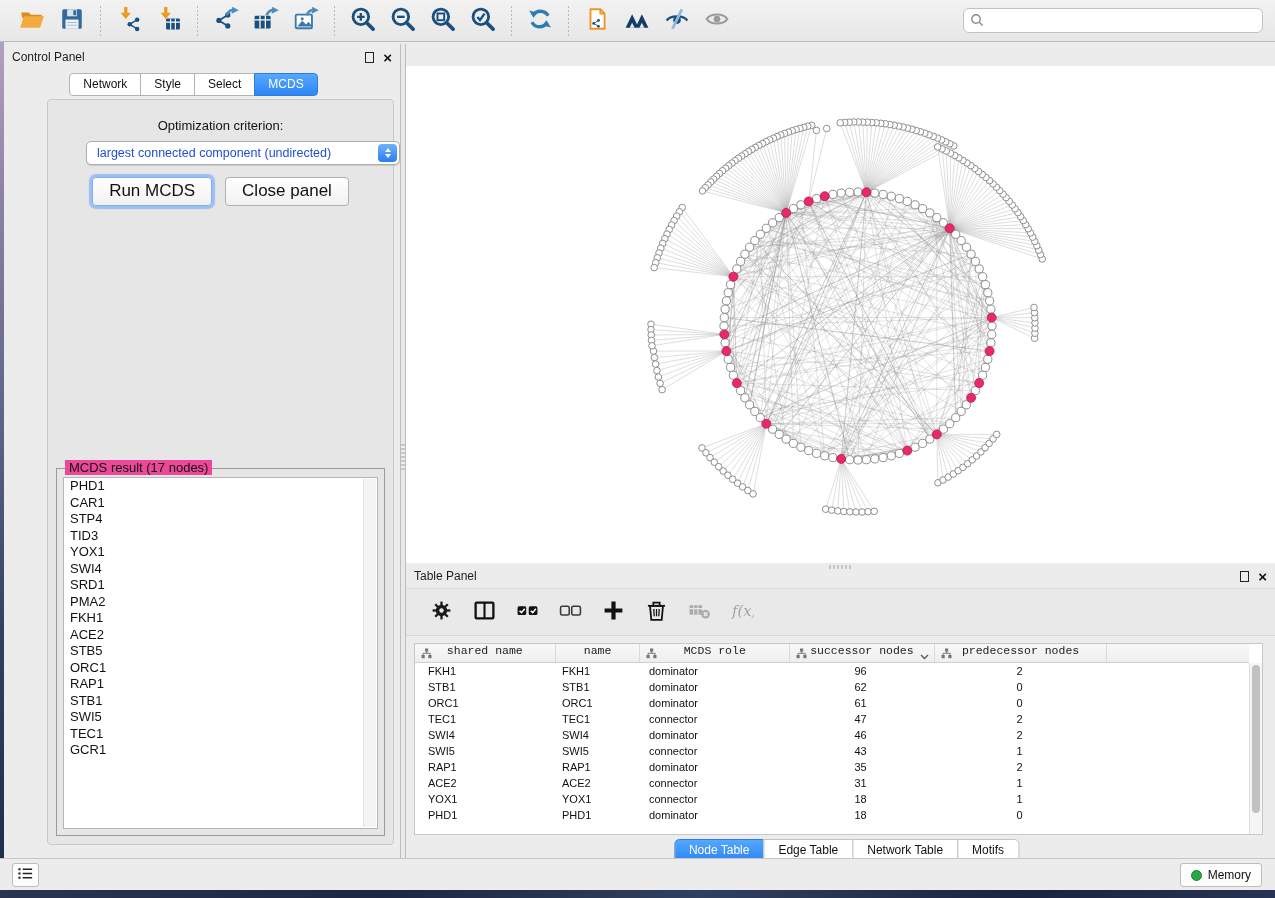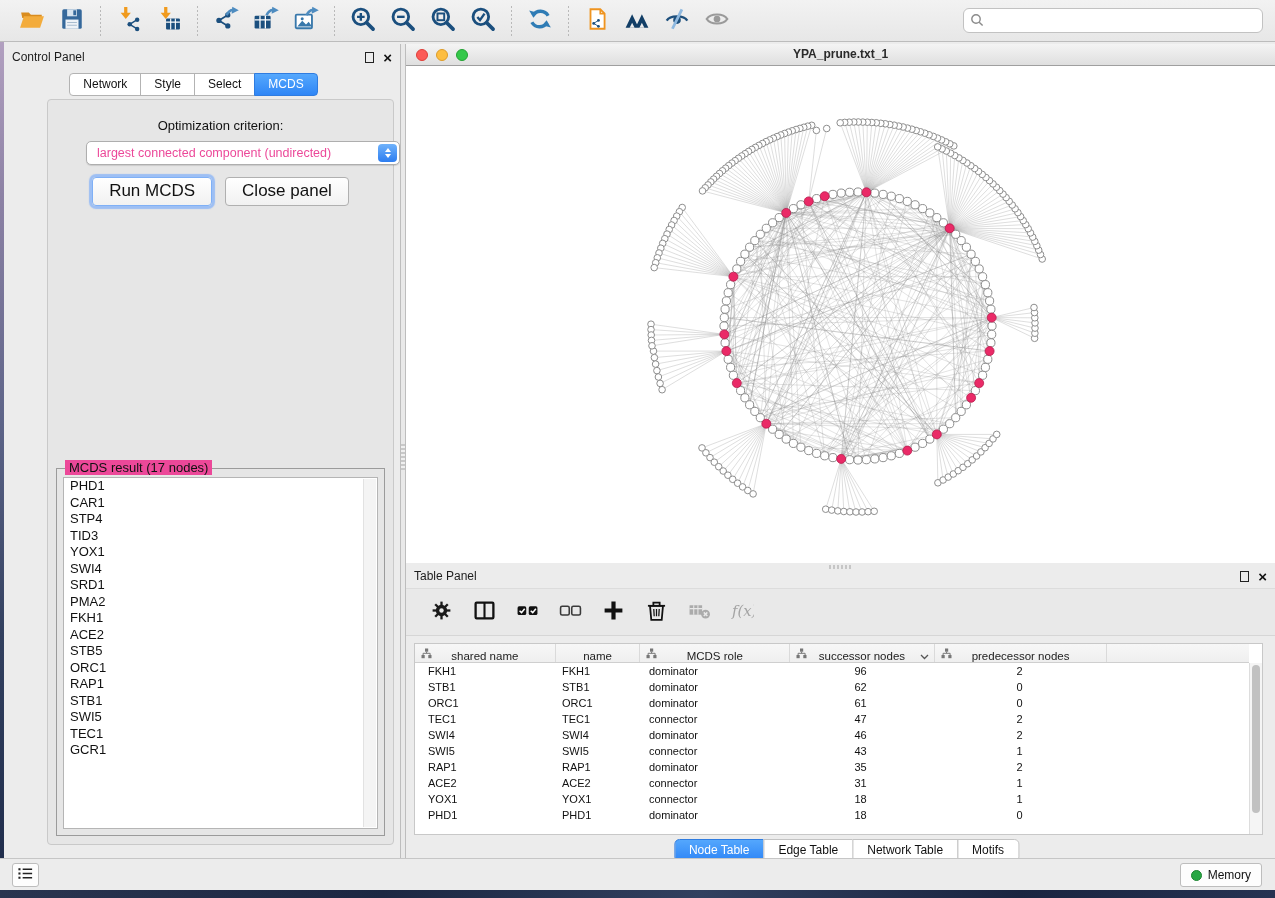--- a/index.html
+++ b/index.html
@@ -37,21 +37,21 @@
     margin-left:-1px; position:relative; }
   .seg-tab:first-child { border-radius:4px 0 0 4px; margin-left:0; }
   .seg-tab:last-child { border-radius:0 4px 4px 0;text-align:center; }
   .seg-tab.active { background:linear-gradient(#55a8fd,#2f86f6); border-color:#2f7ce0; color:#fff; z-index:2; }
 
   .cp-content { position:absolute; top:55px; left:6px; right:6px; bottom:13px;
     background:#e6e6e6; border:1px solid #c9c9c9; border-radius:4px;margin-left:37px; }
   .opt-label { position:absolute; top:18px; left:0; right:0; text-align:center; font-size:13px; color:#111; }
   .dropdown { position:absolute; top:41px; left:38px; width:314px; height:24px; background:#fff;
     border:1px solid #aeaeae; border-radius:5px; box-shadow:0 1px 1px rgba(0,0,0,.12); }
-  .dropdown-value { position:absolute; left:10px; top:4px; font-size:12.5px; color:#ec4899; }
+  .dropdown-value { position:absolute; left:10px; top:4px; font-size:12.5px; color:#1d4ed8; }
   .dropdown-stepper { position:absolute; right:2px; top:2px; width:19px; height:18px; border-radius:4px;
     background:linear-gradient(#6fb2fb,#2d7df0); display:flex; flex-direction:column; align-items:center; justify-content:center; gap:2px; }
   .tri-up { width:0; height:0; border-left:3.5px solid transparent; border-right:3.5px solid transparent; border-bottom:4.5px solid #fff; }
   .tri-down { width:0; height:0; border-left:3.5px solid transparent; border-right:3.5px solid transparent; border-top:4.5px solid #fff; }
   .cp-buttons { position:absolute; top:77px; left:0; right:0; display:flex; justify-content:center; gap:13px; }
   .mac-btn { font-size:17px; color:#111; background:linear-gradient(#ffffff,#f1f1f1); border:1px solid #b0b0b0;
     border-radius:4px; padding:3px 16px 4px; }
   .mac-btn.focus { border-color:#7fb0f6; box-shadow:0 0 1px 3px rgba(97,158,255,.55); }
 
   .groupbox { position:absolute; top:368px; left:8px; right:8px; bottom:8px; border:1px solid #9b9b9b; }
@@ -80,21 +80,21 @@
   .table-panel { position:absolute; left:406px; top:563px; width:869px; height:295px; background:#ececec; }
   .tp-grip { position:absolute; top:2px; left:50%; width:24px; height:4px; transform:translateX(-50%);
     background:repeating-linear-gradient(90deg,#c6c6c6 0 2px,#ececec 2px 4px); }
   .tp-toolbar { position:absolute; top:25px; left:0; right:0; height:48px; background:#e9e9e9;
     border-top:1px solid #dcdcdc; border-bottom:1px solid #d6d6d6; display:flex; align-items:center; padding-left:22px; gap:17px; }
   .tp-tool { width:26px; height:26px; display:flex; align-items:center; justify-content:center; }
 
   .table-wrap { position:absolute; top:80px; left:8px; right:12px; height:192px; background:#fff; border:1px solid #c8c8c8; }
   .thead { position:absolute; top:0; left:0; right:13px; height:19px; background:linear-gradient(#f7f7f7,#efefef);
     border-bottom:1px solid #cfcfcf; display:flex; }
-  .th { position:relative; border-right:1px solid #dadada; display:flex; align-items:flex-end; justify-content:center; font-size:11.5px; color:#222; }
+  .th { position:relative; border-right:1px solid #dadada; display:flex; align-items:flex-start; justify-content:center; font-size:11.5px; color:#222;font-family:Liberation Mono, monospace; }
   .th .attr-ic { position:absolute; left:6px; top:4px; }
   .th .sort { position:absolute; right:5px; top:6px; }
   .tbody { position:absolute; top:19px; left:0; right:13px; bottom:0; overflow:hidden; }
   .tr { display:flex; height:16px; }
   .td { font-size:11px; color:#111; line-height:16px; white-space:nowrap; overflow:hidden; }
   .td.num { text-align:center; }
   .tscroll { position:absolute; top:19px; right:0; bottom:0; width:13px; background:#f5f5f5; border-left:1px solid #ddd; }
   .tthumb { position:absolute; top:2px; left:2px; width:8px; height:148px; background:#c1c1c1; border-radius:4px; }
 
   .bottom-tabs { position:absolute; top:276px; left:50%; transform:translateX(-50%); display:flex; }
@@ -319,28 +319,20 @@
         </div>
     </div>
   </div>
 </div>
 
 <div class="v-splitter">
   <div class="v-grip"></div>
 </div>
 
 <div class="network-window">
-  <div class="net-titlebar">
-    <span class="lights" id="lights">
-        <span class="light" style="background: rgb(252, 91, 87); border: 1px solid rgb(223, 62, 55);"></span>
-        <span class="light" style="background: rgb(253, 190, 65); border: 1px solid rgb(222, 156, 40);"></span>
-        <span class="light" style="background: rgb(52, 200, 74); border: 1px solid rgb(35, 162, 51);"></span>
-      </span>
-    <span class="net-title">YPA_prune.txt_1</span>
-  </div>
   <div class="net-canvas" id="net-canvas">
       <svg viewBox="0 0 869 497" width="869" height="497">
       <g stroke="#8a8a8a" stroke-opacity="0.3" stroke-width="0.8">
           <line x1="380.2" y1="146.9" x2="318.3" y2="268.4"></line>
           <line x1="380.2" y1="146.9" x2="319.1" y2="276.8"></line>
           <line x1="380.2" y1="146.9" x2="343.6" y2="338.8"></line>
           <line x1="380.2" y1="146.9" x2="338.9" y2="331.8"></line>
           <line x1="380.2" y1="146.9" x2="530.8" y2="368.4"></line>
           <line x1="380.2" y1="146.9" x2="320.4" y2="285.1"></line>
           <line x1="380.2" y1="146.9" x2="569.4" y2="195.4"></line>

